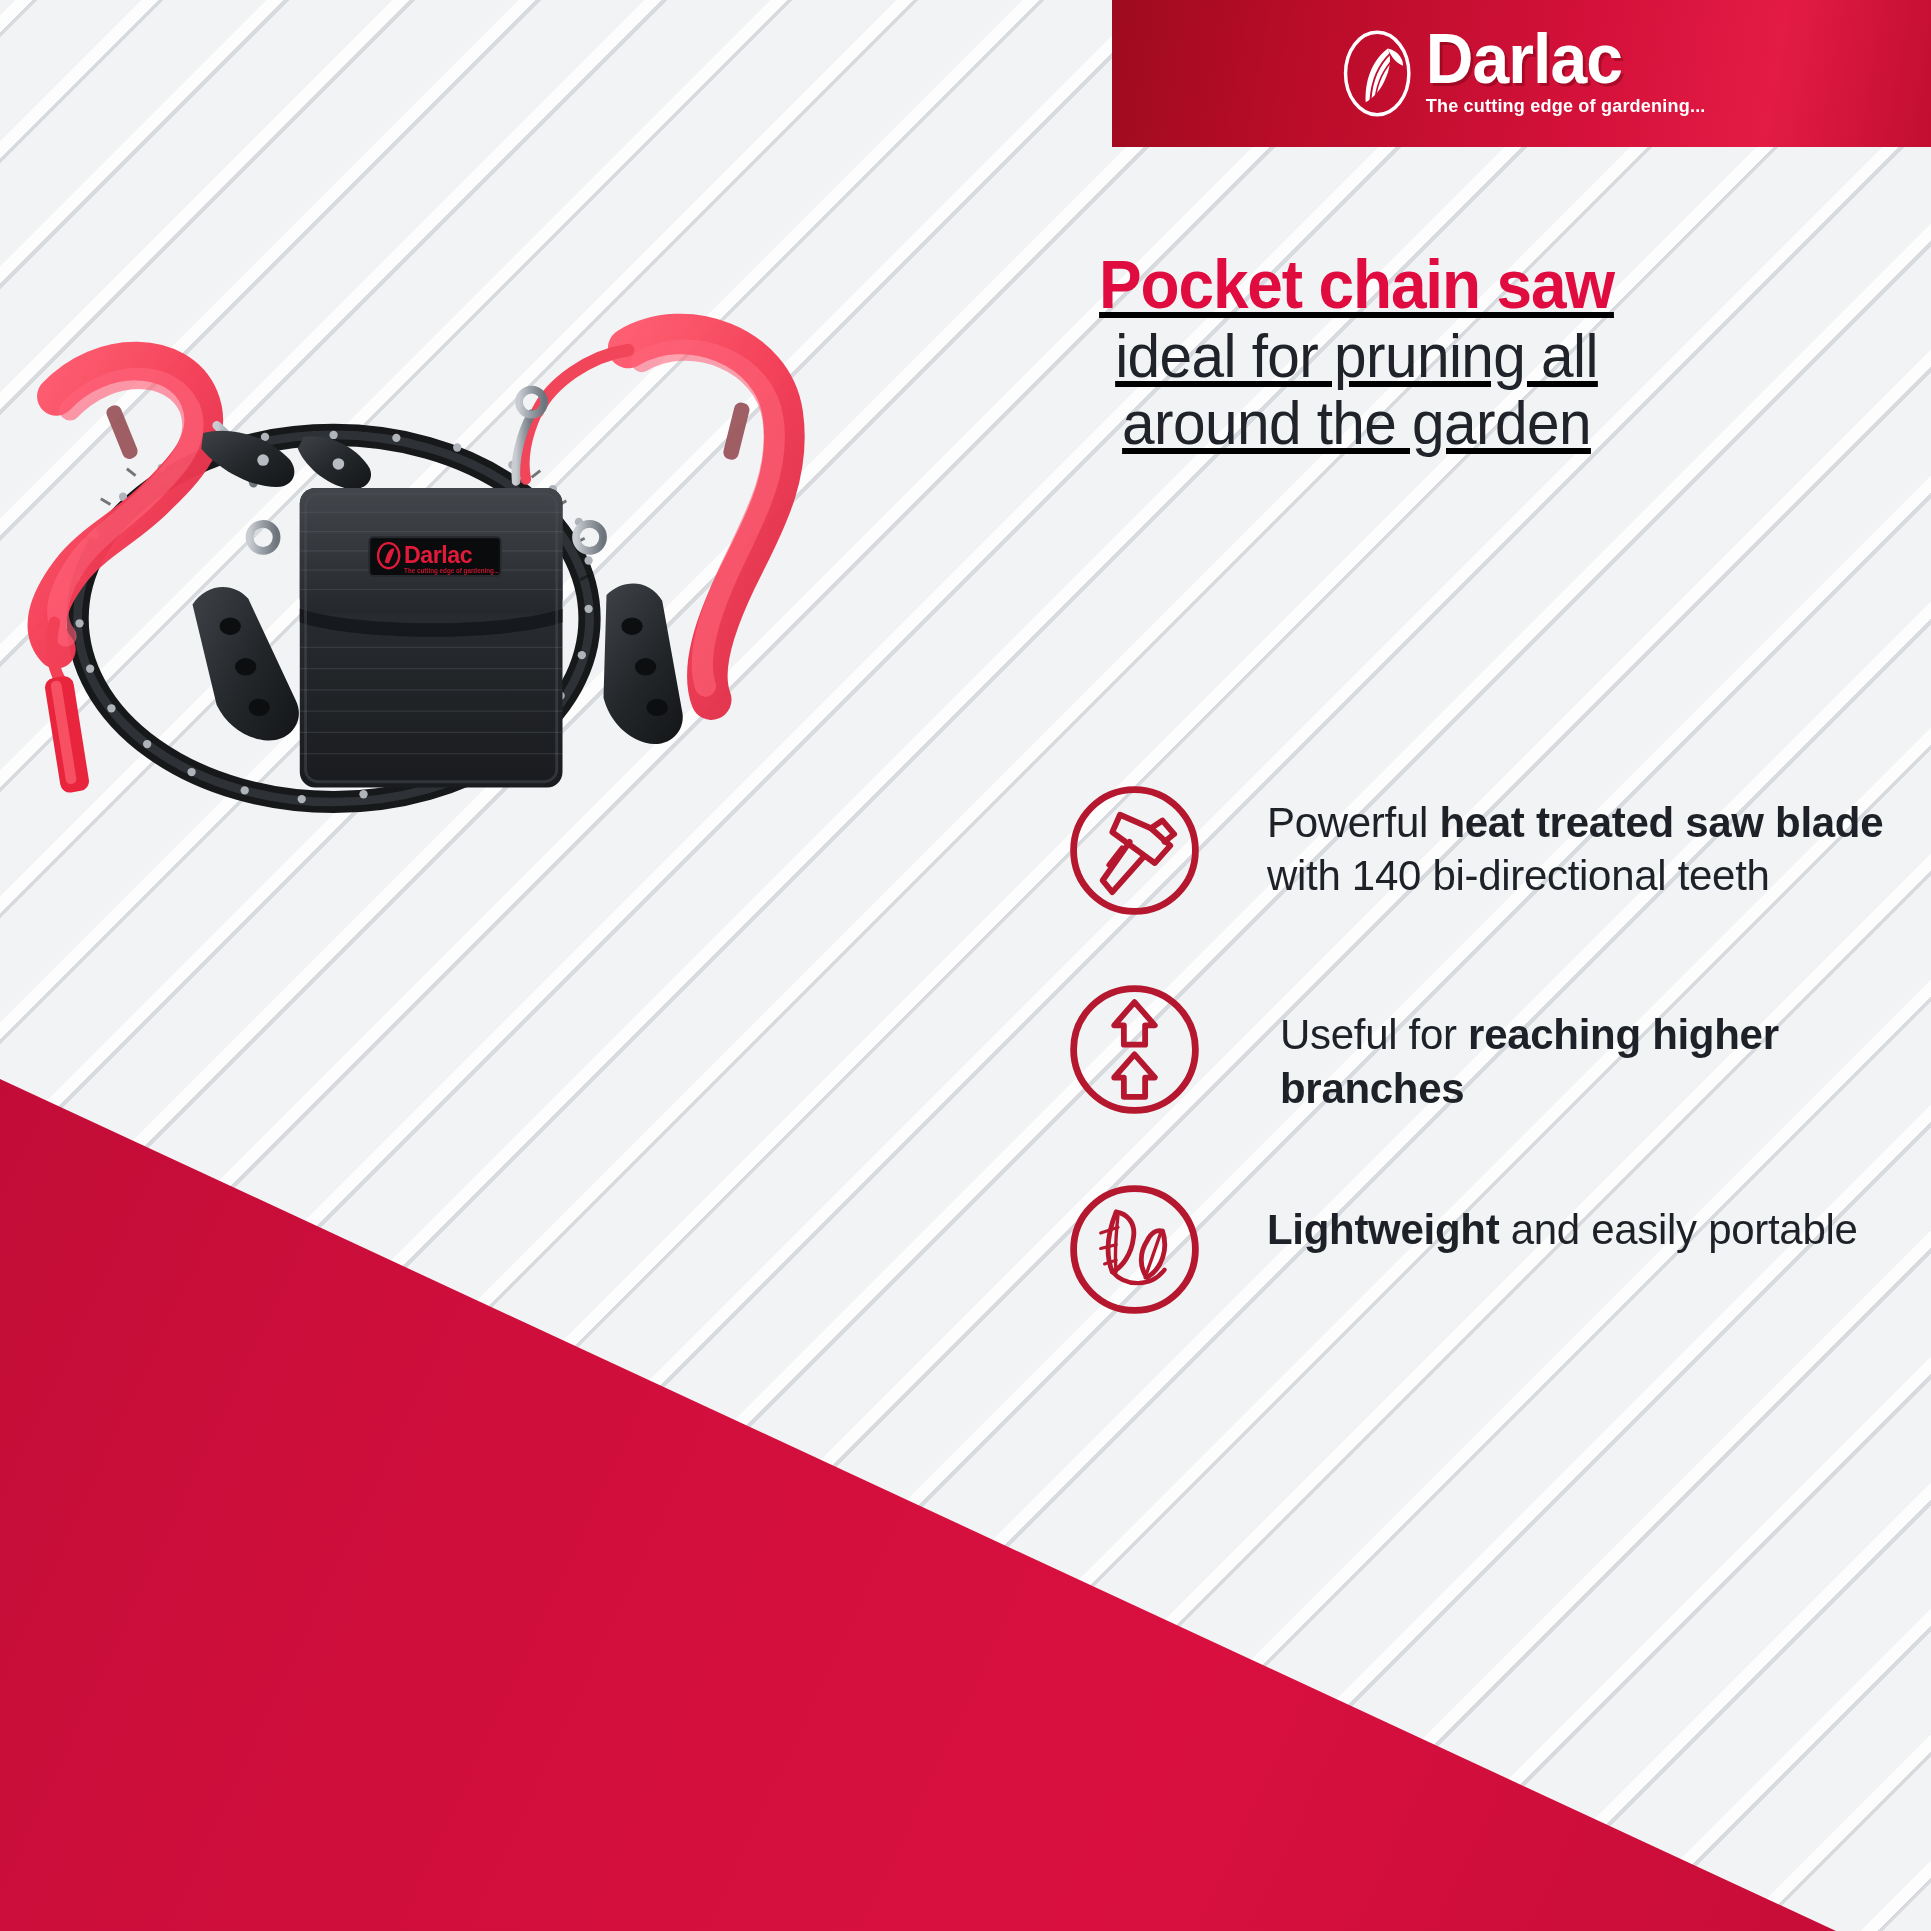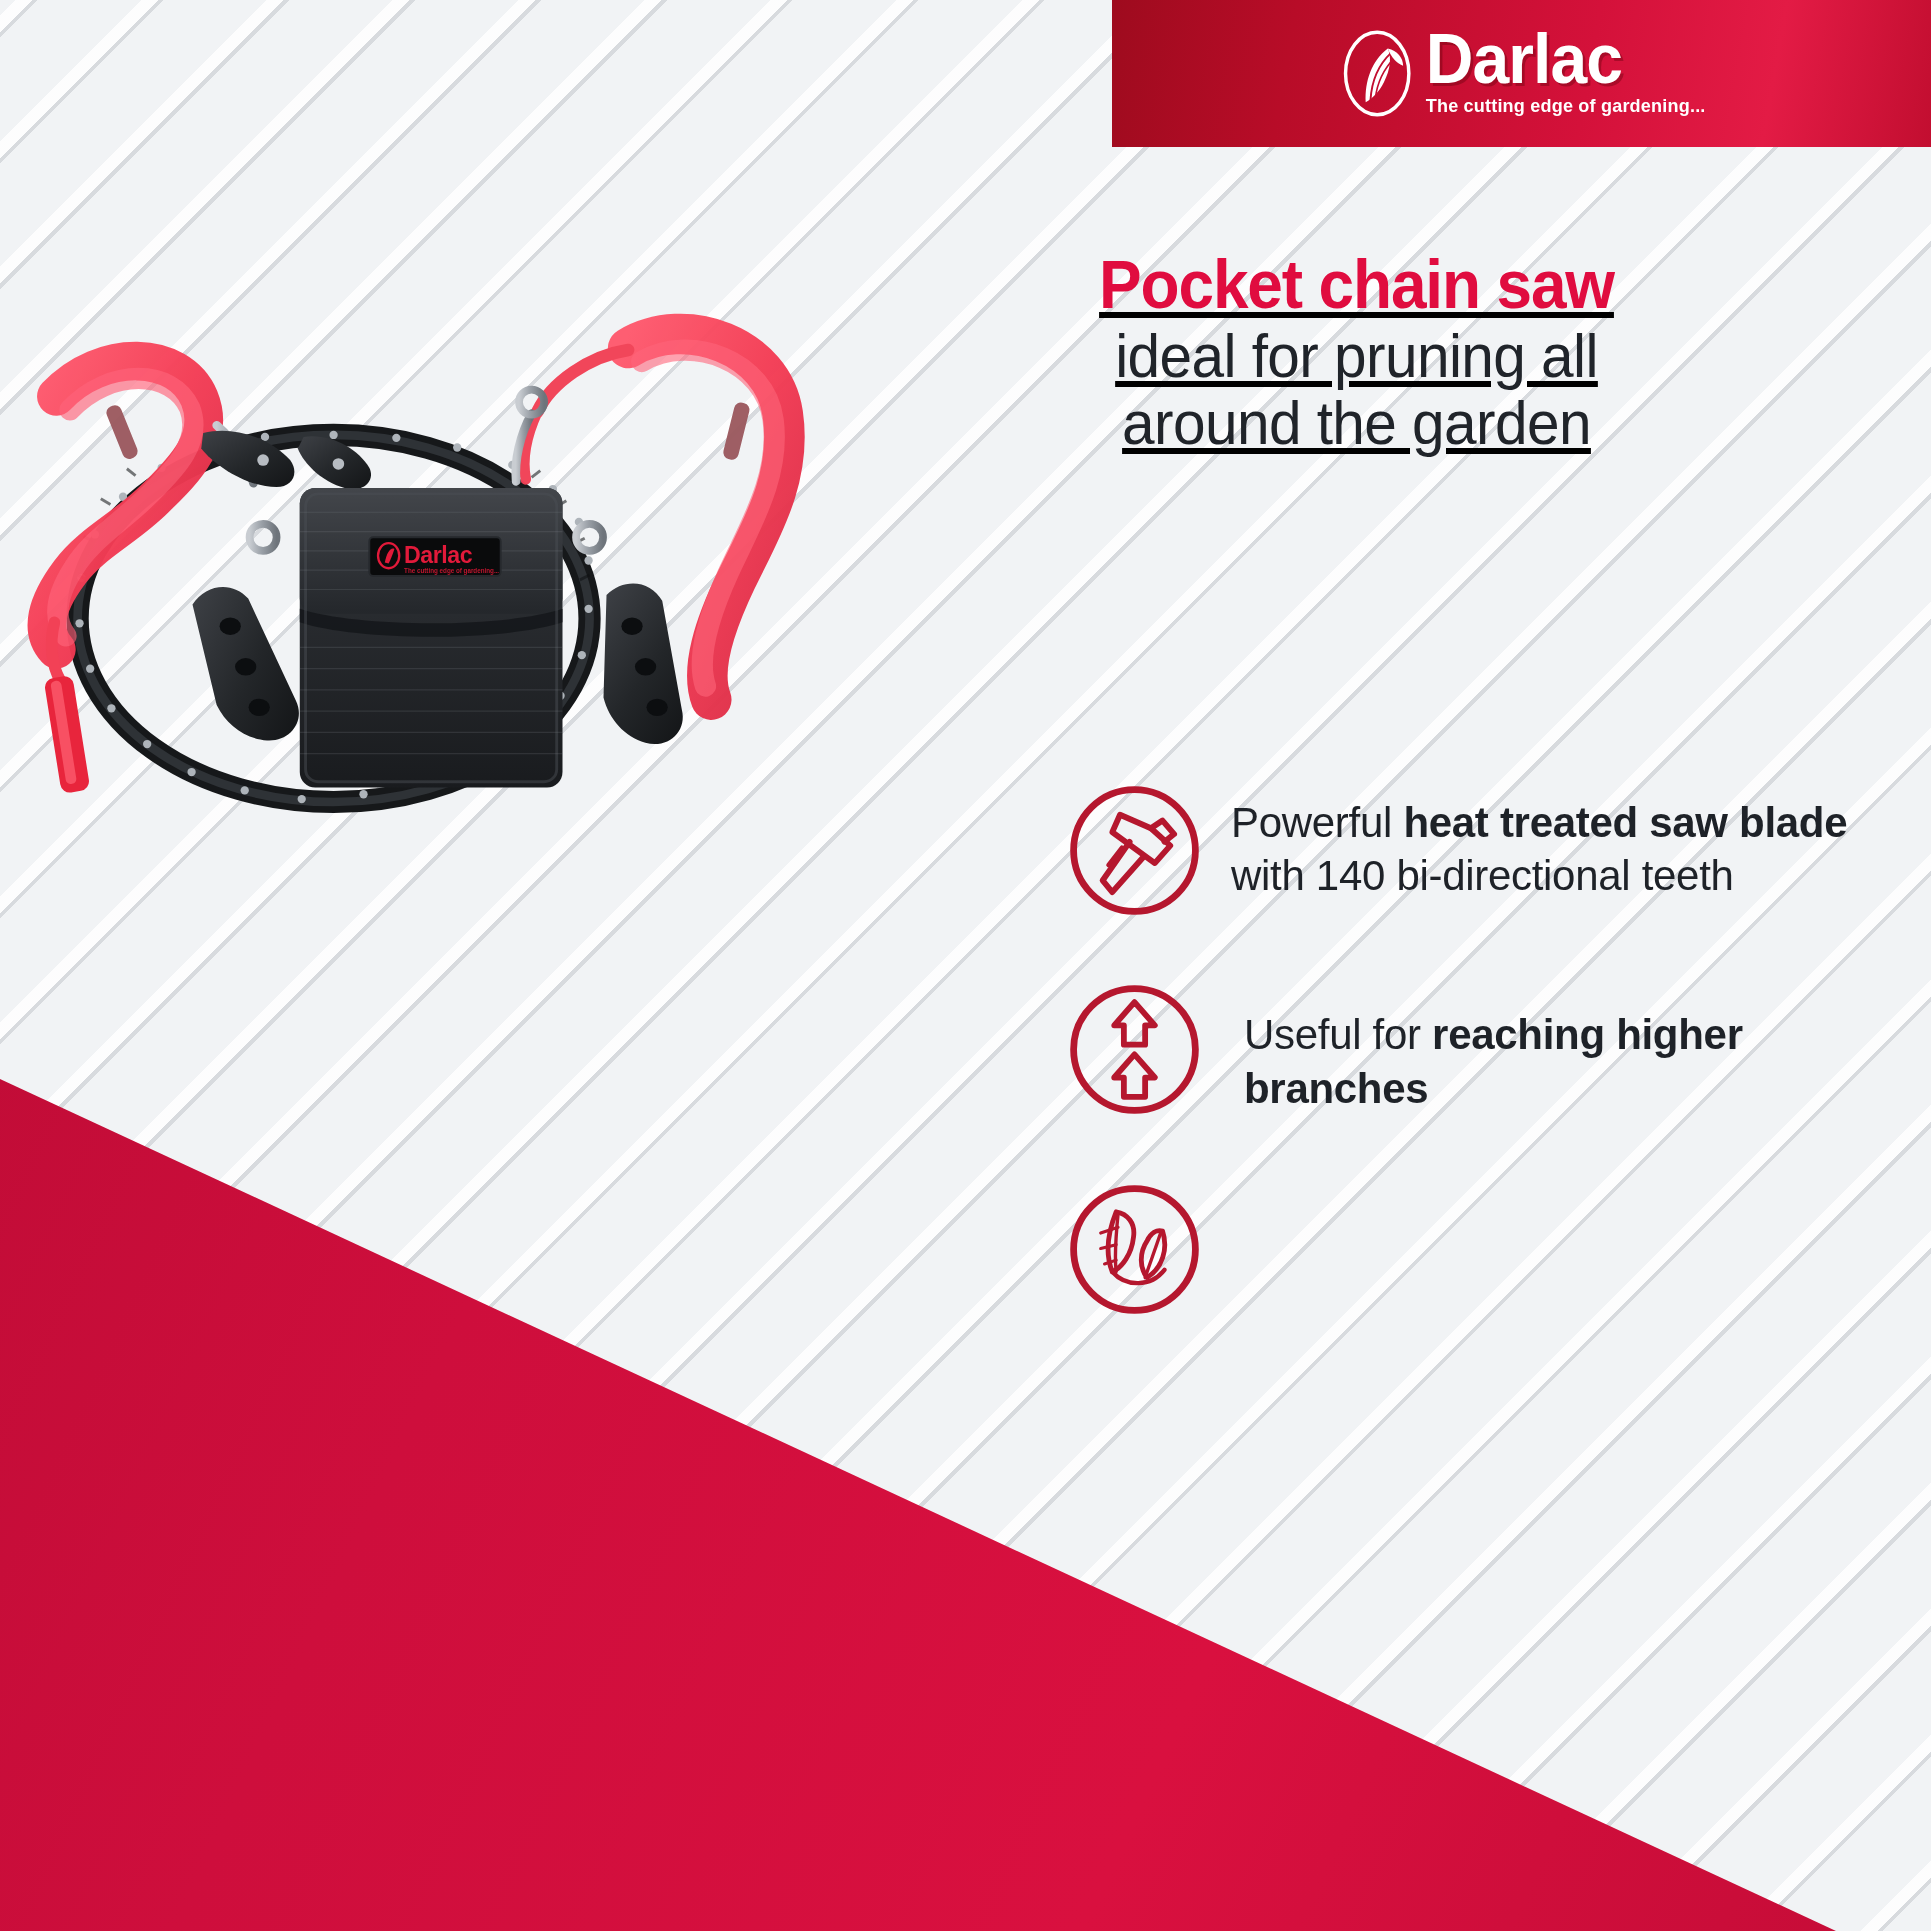--- a/index.html
+++ b/index.html
@@ -75,21 +75,21 @@
     color:#20242A;letter-spacing:-0.6px;
     transform:scaleX(.96);
     font-family:"Liberation Sans", sans-serif;
   }
 
   
   .features{
     position:absolute;left:1062px;top:784px;width:830px;
   }
   .feature{
-    display:flex;align-items:flex-start;gap:24px;margin-bottom:60px;
+    display:flex;align-items:flex-start;gap:60px;margin-bottom:60px;
   }
   .feature:last-child{margin-bottom:0;}
   .feature-icon{
     flex:none;width:145px;height:145px;margin-top:-5.8px;
   }
   .feature-icon svg{display:block;width:145px;height:145px;}
   .feature-text{
     font-size:42px;line-height:1.28;color:#1E2228;
     letter-spacing:-0.3px;padding-top:11.6px;
     font-family:"Liberation Sans", sans-serif;
@@ -359,17 +359,20 @@
             <path d="M58 38 C 56 58, 54 80, 56 98" stroke-width="3.5"></path>
             <path d="M40 58 L 58 52 M 40 74 L 56 70 M 44 90 L 56 86" stroke-width="3.2"></path>
 
             <path d="M104 56 C 110 74, 104 94, 88 104 C 80 94, 80 78, 88 66 C 92 58, 98 54, 104 56 Z"></path>
             <path d="M102 58 C 96 76, 90 92, 86 104" stroke-width="3.5"></path>
 
             <path d="M52 98 C 66 114, 92 114, 106 96" stroke-width="4.5"></path>
           </g>
         </svg>
       </div>
+      <div class="feature-text">
+        <b>Lightweight</b><span> and easily portable</span>
+      </div>
     </div>
 
   </div>
 </div>
 
 
 </body></html>

